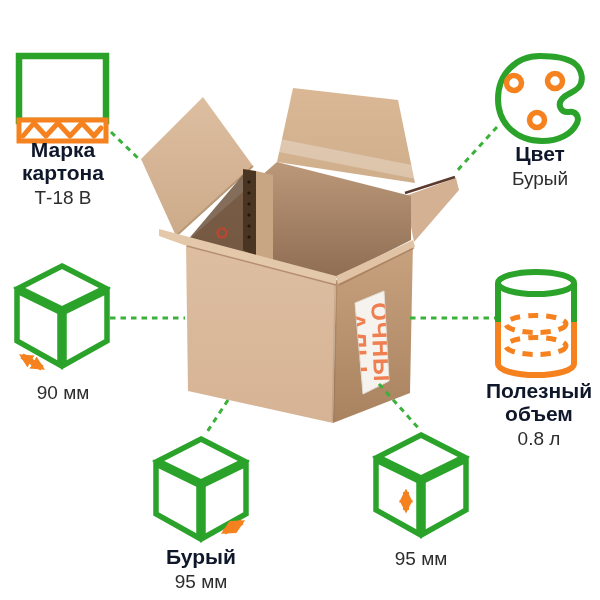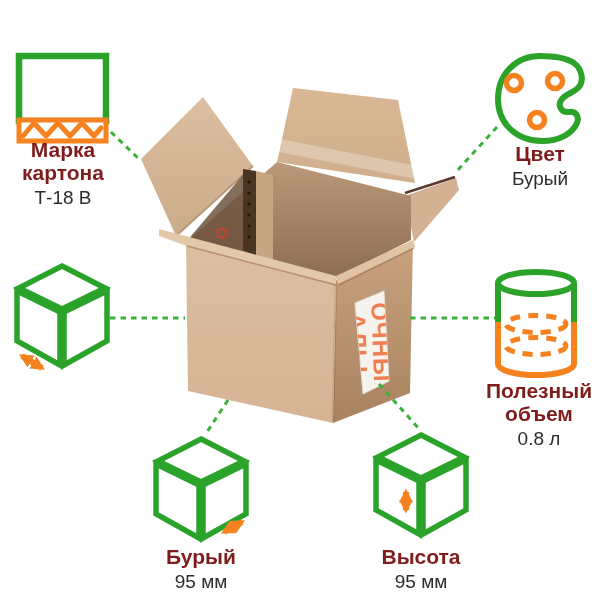--- a/index.html
+++ b/index.html
@@ -1,20 +1,20 @@
 <!DOCTYPE html>
 <html><head>
 <meta charset="utf-8">
 <style>
   html,body{margin:0;padding:0;background:#ffffff;}
   .stage{position:relative;width:600px;height:600px;overflow:hidden;background:#fff;
          font-family:"Liberation Sans", sans-serif;}
   svg.scene{position:absolute;left:0;top:0;}
   .spec{position:absolute;text-align:center;}
-  .spec .label{font-weight:bold;font-size:21px;line-height:1.1;color:#7f1d1d;}
+  .spec .label{font-weight:bold;font-size:21px;line-height:1.1;color:#0f172a;}
   .spec .value{font-size:19px;line-height:1.15;color:#2d2d2d;margin-top:3px;}
 </style>
 </head>
 <body>
 
 <div class="stage">
 
 <svg class="scene" width="600" height="600" viewBox="0 0 600 600">
   <defs>
     <linearGradient id="gFlapL" x1="0" y1="0" x2="0" y2="1">
@@ -153,30 +153,30 @@
   <div class="label">Марка картона</div>
   <div class="value">Т-18 В</div>
 </div>
 
 <div class="spec" style="left:478px;top:142px;width:124px">
   <div class="label">Цвет</div>
   <div class="value">Бурый</div>
 </div>
 
 <div class="spec" style="left:5px;top:379px;width:116px">
+  <div class="value">90 мм</div>
 </div>
 
 <div class="spec" style="left:474px;top:379px;width:130px">
   <div class="label">Полезный объем</div>
   <div class="value">0.8 л</div>
 </div>
 
 <div class="spec" style="left:141px;top:545px;width:120px">
   <div class="label">Бурый</div>
   <div class="value">95 мм</div>
 </div>
 
 <div class="spec" style="left:361px;top:545px;width:120px">
-  <div class="label">Высота</div>
   <div class="value">95 мм</div>
 </div>
 
 </div>
 
 </body></html>

